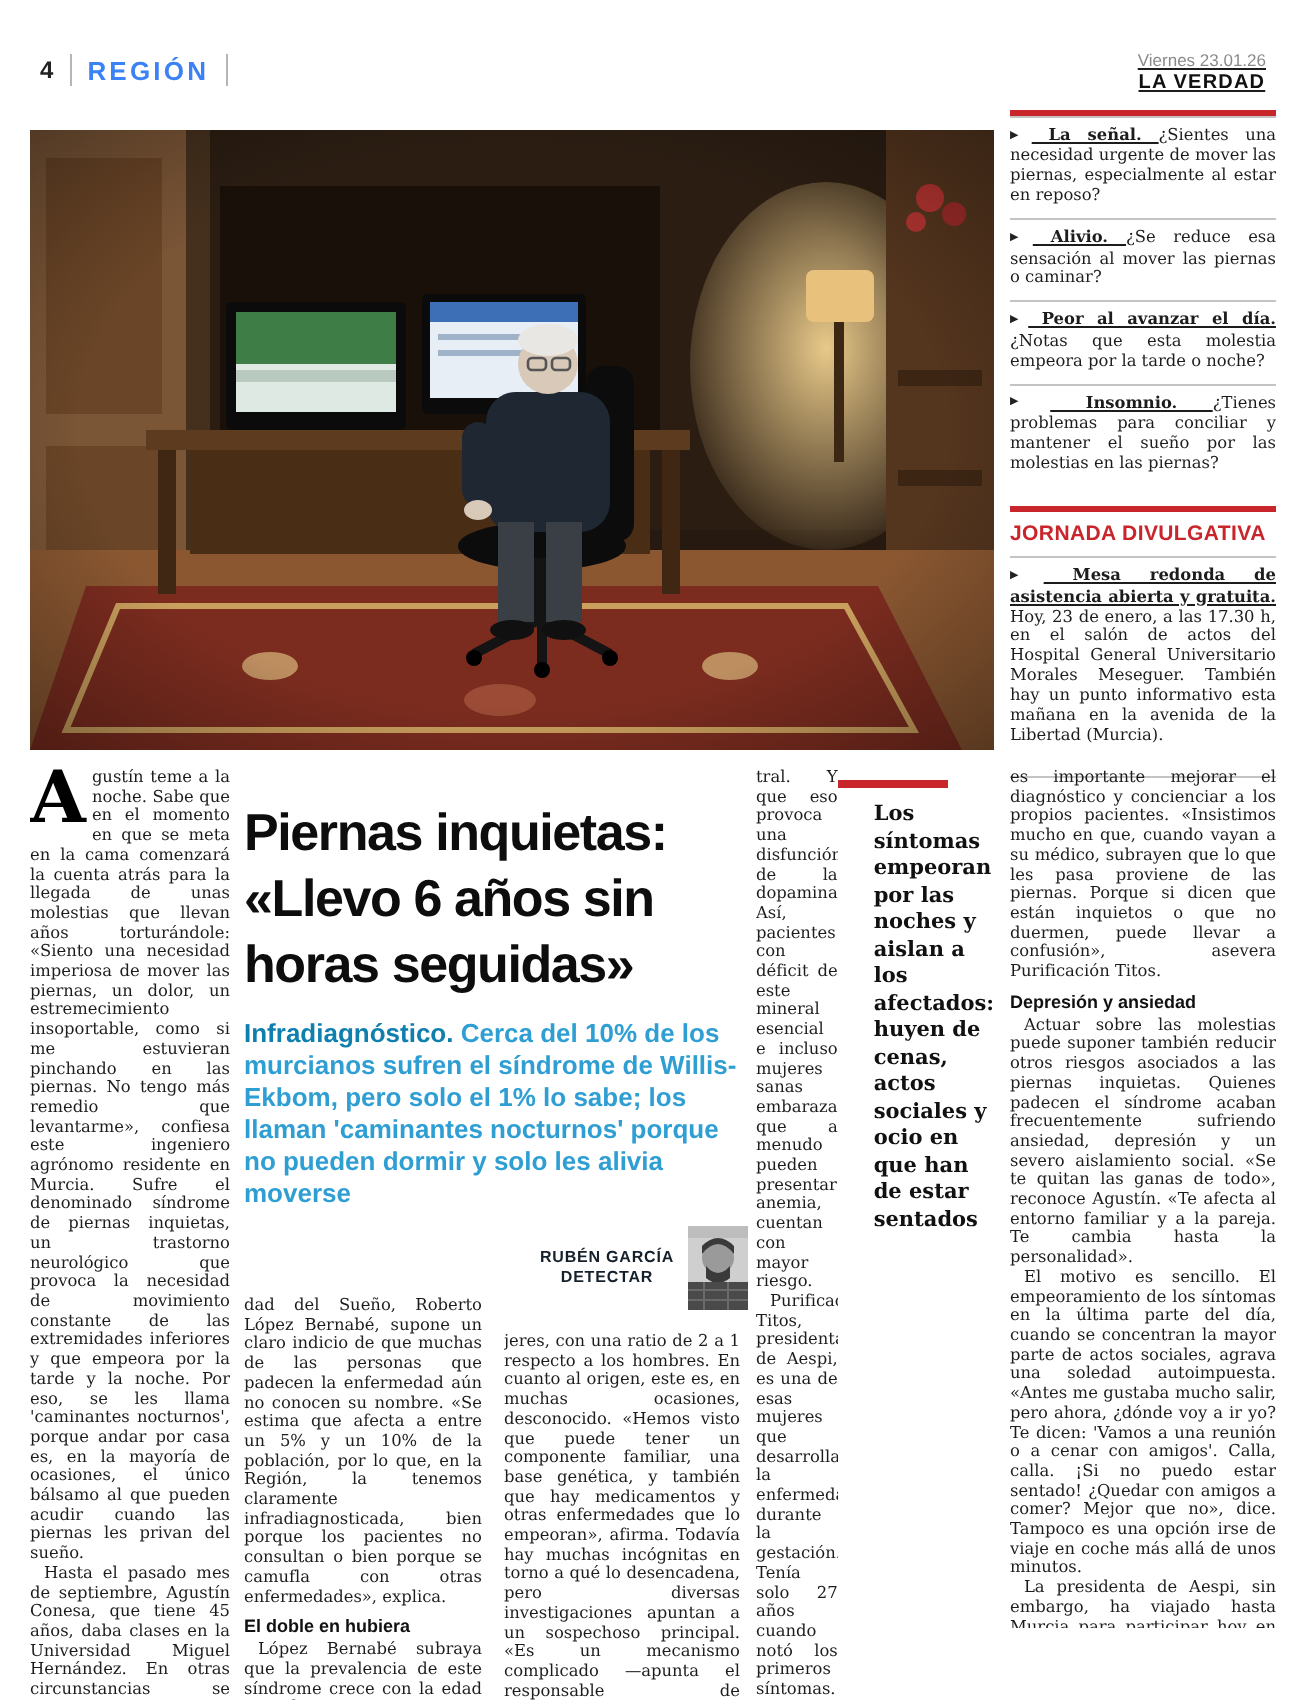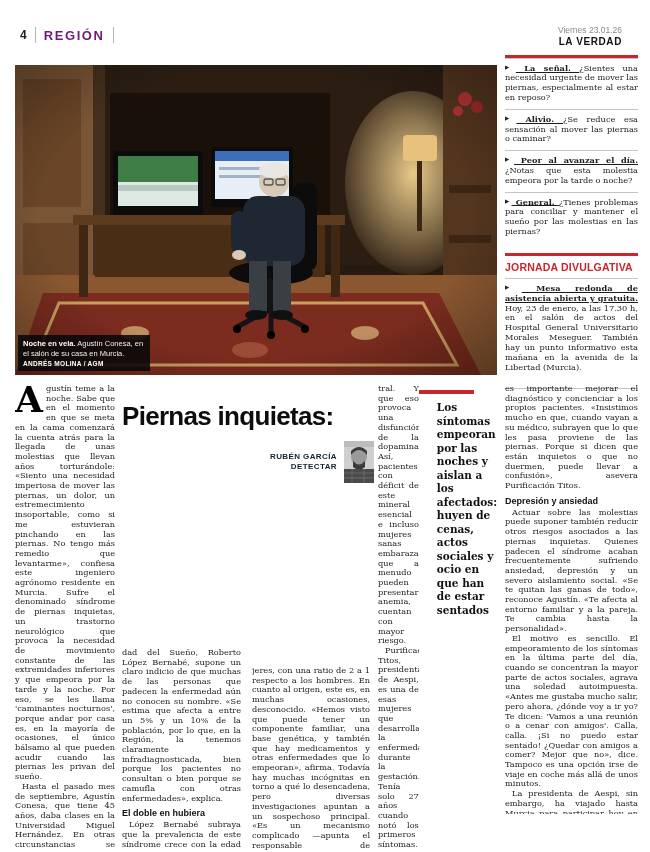--- a/index.html
+++ b/index.html
@@ -4,22 +4,22 @@
 <style>
   html,body{margin:0;padding:0;background:#fff;}
   #page{position:relative;width:650px;height:852px;background:#fff;overflow:hidden;
         font-family:"DejaVu Serif",serif;color:#1c1c1c;}
 
   
   #hdr{position:absolute;left:0;top:0;width:650px;height:54px;}
   #hdr .h-left{position:absolute;left:20px;top:27px;display:flex;align-items:center;gap:8px;}
   .pnum{font:bold 12px "Liberation Sans",sans-serif;color:#222;}
   .vr{width:1px;height:16px;background:#b5b5b5;display:inline-block;}
-  .section{font:bold 13px "Liberation Sans",sans-serif;color:#701a75;letter-spacing:1.6px;}
-  #hdr .h-right{position:absolute;right:28px;top:25px;text-align:right;}
+  .section{font:bold 13px "Liberation Sans",sans-serif;color:#3b82f6;letter-spacing:1.6px;}
+  #hdr .h-right{position:absolute;right:17px;top:25px;text-align:center;text-decoration:underline;}
   .date{font:8.5px "Liberation Sans",sans-serif;color:#8a8a8a;}
   .brand{font:bold 10px "Liberation Sans",sans-serif;color:#111;letter-spacing:.6px;margin-top:1px;}
 
   
   #photo{position:absolute;left:15px;top:65px;width:482px;height:310px;overflow:hidden;background:#26190f;}
   #photo svg{display:block;}
   .caption{position:absolute;left:3px;bottom:4px;width:122px;background:rgba(8,8,8,.88);
            color:#eee;font:7.5px/9.5px "Liberation Sans",sans-serif;padding:4px 5px;}
   .cap-lead{font-weight:bold;color:#fff;}
   .cap-credit{font:bold 6.5px "Liberation Sans",sans-serif;color:#fff;margin-top:2px;letter-spacing:.3px;}
@@ -51,21 +51,21 @@
   #col4body{flex:1 1 auto;overflow:hidden;}
   #sb-cont{position:absolute;left:505px;top:384px;width:133px;height:430px;overflow:hidden;}
 
   
   #headline-block{position:absolute;left:122px;top:400px;width:252px;}
   #headline{margin:0;font:bold 26px/33px "Liberation Sans",sans-serif;color:#0d0d0d;letter-spacing:-.7px;}
   #deck{margin:10px 0 0;font:bold 13px/16px "Liberation Sans",sans-serif;}
   .deck-lead{color:var(--deck-lead);}
   .deck-rest{color:var(--deck);}
   #byline{margin-top:8px;display:flex;justify-content:flex-end;align-items:center;gap:7px;}
-  .byline-name{text-align:right;font:bold 8px/10px "Liberation Sans",sans-serif;color:#15202b;letter-spacing:.4px;}
+  .byline-name{text-align:center;font:bold 8px/10px "Liberation Sans",sans-serif;color:#15202b;letter-spacing:.4px;}
 
   
   #pullquote{padding-top:6px;}
   .pq-rule{width:55px;height:4px;background:var(--red);margin-bottom:7px;}
   .pq-text{font:bold 10.5px/13.5px "DejaVu Serif",serif;color:#111;margin-left:18px;}
 </style>
 </head>
 <body>
 
 <div id="page">
@@ -151,34 +151,29 @@
       <circle cx="259" cy="117" r="15" fill="#d8c9b8"></circle>
       <ellipse cx="259" cy="105" rx="15" ry="8" fill="#e9e7e4"></ellipse>
       <rect x="249" y="114" width="9" height="6" rx="2" fill="none" stroke="#555" stroke-width="1.3"></rect>
       <rect x="261" y="114" width="9" height="6" rx="2" fill="none" stroke="#555" stroke-width="1.3"></rect>
       <rect x="234" y="196" width="18" height="50" fill="#3a3f46"></rect>
       <rect x="258" y="196" width="18" height="50" fill="#3a3f46"></rect>
       <ellipse cx="241" cy="250" rx="11" ry="5" fill="#101010"></ellipse>
       <ellipse cx="267" cy="250" rx="11" ry="5" fill="#101010"></ellipse>
       <rect width="482" height="310" fill="url(#vig)"></rect>
     </svg>
-    <div class="caption">
-      <span class="cap-lead">Noche en vela.</span>
-      <span class="cap-text">Agustín Conesa, en el salón de su casa en Murcia.</span>
-      <div class="cap-credit">ANDRÉS MOLINA / AGM</div>
-    </div>
   </div>
 
   <aside id="sidebar">
     <div class="sb-rule"></div>
     <div>
         <div class="sb-item"><span class="tri">▶</span><b> La señal. </b>¿Sientes una necesidad urgente de mover las piernas, especialmente al estar en reposo?</div>
         <div class="sb-item"><span class="tri">▶</span><b> Alivio. </b>¿Se reduce esa sensación al mover las piernas o caminar?</div>
         <div class="sb-item"><span class="tri">▶</span><b> Peor al avanzar el día. </b>¿Notas que esta molestia empeora por la tarde o noche?</div>
-        <div class="sb-item"><span class="tri">▶</span><b> General. </b>¿Tienes problemas para conciliar y mantener el sueño por las molestias en las piernas?</div>
+        <div class="sb-item"><span class="tri">▶</span><b> Insomnio. </b>¿Tienes problemas para conciliar y mantener el sueño por las molestias en las piernas?</div>
       </div>
     <div class="sb-gap"></div>
     <div class="sb-rule"></div>
     <h3 class="sb-title">JORNADA DIVULGATIVA</h3>
     <div>
         <div class="sb-item"><span class="tri">▶</span><b> Mesa redonda de asistencia abierta y gratuita. </b>Hoy, 23 de enero, a las 17.30 h, en el salón de actos del Hospital General Universitario Morales Meseguer. También hay un punto informativo esta mañana en la avenida de la Libertad (Murcia).</div>
       </div>
     <div class="sb-sep"></div>
   </aside>
 
@@ -191,21 +186,27 @@
     </div>
 
   <div id="col1" class="bodytext">
       <p><span class="dropcap">A</span>gustín teme a la noche. Sabe que en el momento en que se meta en la cama comenzará la cuenta atrás para la llegada de unas molestias que llevan años torturándole: «Siento una necesidad imperiosa de mover las piernas, un dolor, un estremecimiento insoportable, como si me estuvieran pinchando en las piernas. No tengo más remedio que levantarme», confiesa este ingeniero agrónomo residente en Murcia. Sufre el denominado síndrome de piernas inquietas, un trastorno neurológico que provoca la necesidad de movimiento constante de las extremidades inferiores y que empeora por la tarde y la noche. Por eso, se les llama 'caminantes nocturnos', porque andar por casa es, en la mayoría de ocasiones, el único bálsamo al que pueden acudir cuando las piernas les privan del sueño.</p>
       <p>Hasta el pasado mes de septiembre, Agustín Conesa, que tiene 45 años, daba clases en la Universidad Miguel Hernández. En otras circunstancias se hubiera planteado seguir unos años más, pero la enfermedad, que le impide estar sentado más de 30 minutos sin sentir molestias, le empujó a jubilarse. «Soy incapaz de encontrarme. Me pongo delante del ordenador a trabajar o a hacer cualquier cosa y enseguida no puedo seguir ahí. Tengo que moverme, andar, salir», señala.</p>
     </div>
 
   <div id="headline-block">
     <h1 id="headline">
         <div>Piernas inquietas:</div>
+        <div>«Llevo 6 años sin</div>
+        <div>horas seguidas»</div>
       </h1>
+    <p id="deck">
+      <span class="deck-lead">Infradiagnóstico.</span>
+      <span class="deck-rest">Cerca del 10% de los murcianos sufren el síndrome de Willis-Ekbom, pero solo el 1% lo sabe; los llaman 'caminantes nocturnos' porque no pueden dormir y solo les alivia moverse</span>
+    </p>
     <div id="byline">
       <div class="byline-name">
         <div>RUBÉN GARCÍA</div>
         <div>DETECTAR</div>
       </div>
       <svg width="30" height="42" viewBox="0 0 30 42">
         <rect width="30" height="42" fill="#cfcfcf"></rect>
         <rect y="0" width="30" height="6" fill="#bdbdbd"></rect>
         <circle cx="15" cy="16" r="8" fill="#9a9a9a"></circle>
         <path d="M7 14 q8 -10 16 0 l0 -4 q-8 -8 -16 0 z" fill="#3a3a3a"></path>

